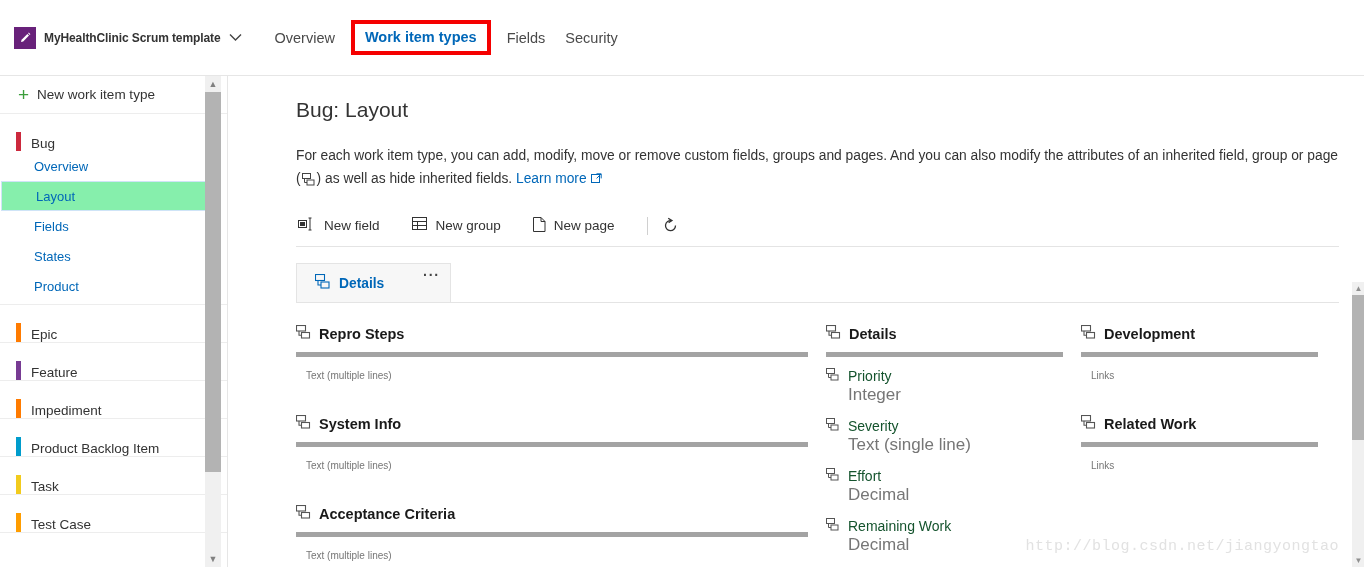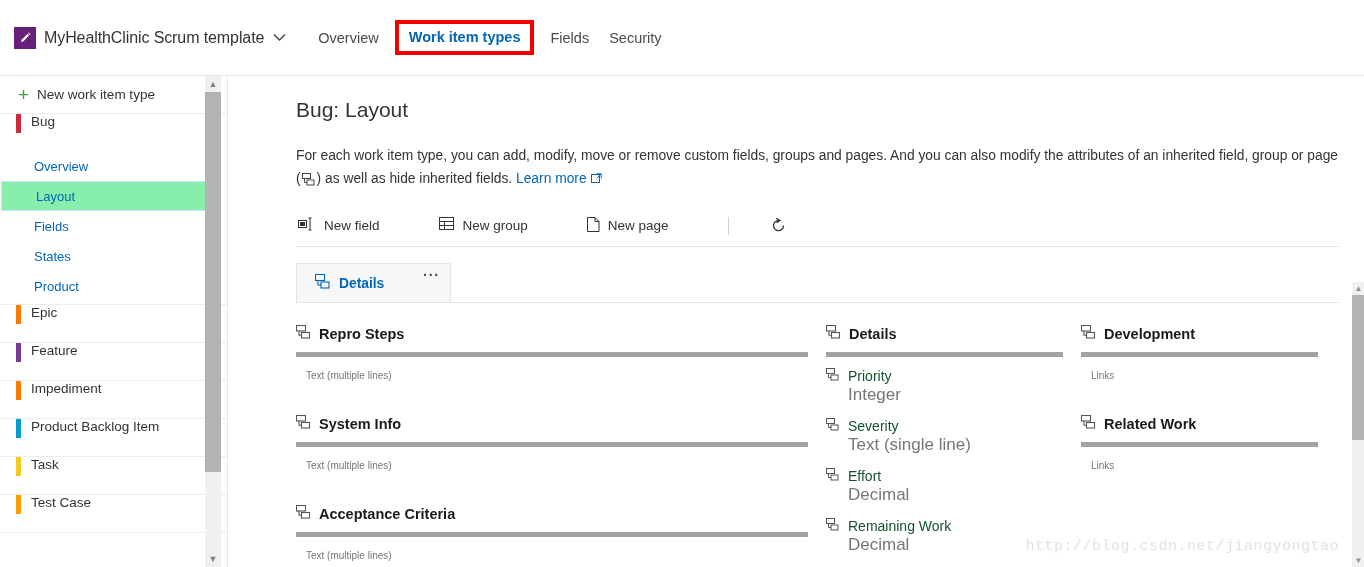--- a/index.html
+++ b/index.html
@@ -23,21 +23,21 @@
     padding-left: 14px;
   }
   .process-logo {
     width: 22px; height: 22px;
     background: #68217a;
     display: inline-flex; align-items: center; justify-content: center;
     flex: 0 0 auto; margin-right: 8px;
   }
   .process-logo svg { display: block; }
   .process-title {
-    font-size: 16px; color: #333333; font-weight: 400;
+    font-size: 12px; color: #333333; font-weight: 700;
     white-space: nowrap; letter-spacing: -0.1px;
   }
   .chevron-down {
     margin-left: 9px; margin-right: 22px;
     color: #444; display: inline-flex; align-items: center;
   }
   .nav { display: flex; align-items: center; gap: 0; }
   .nav-item {
     font-size: 14.5px; color: #4a4a4a;
     padding: 6px 10px; white-space: nowrap; cursor: pointer;
@@ -68,21 +68,21 @@
     cursor: pointer;
   }
   .plus-icon {
     color: #3b9e3b; font-size: 19px; line-height: 1;
     margin-right: 8px; font-weight: 400;
   }
   .new-wit-label { font-size: 13.5px; color: #333; }
 
   .wit-group { border-bottom: 1px solid #ededed; }
   .wit-row {
-    height: 37px; display: flex; align-items: flex-start;
+    height: 37px; display: flex; align-items: flex-end;
     padding-left: 16px; cursor: pointer;
   }
   .wit-bar {
     width: 5px; height: 19px; flex: 0 0 auto; margin-right: 10px;
     border-radius: 0;
   }
   .wit-name { font-size: 13.5px; color: #333333; }
 
   .sub-list { padding-bottom: 3px; }
   .sub-item {
@@ -132,21 +132,20 @@
   }
   .page-desc .link { color: #0067b8; cursor: pointer; }
   .inline-icon { display: inline-block; vertical-align: -3px; margin: 0 1px; }
   .ext-icon { display: inline-block; vertical-align: -1px; margin-left: 4px; }
 
   .toolbar {
     display: flex; align-items: center;
     height: 40px; margin-top: 14px;
     border-bottom: 1px solid #e4e4e4;
     padding-bottom: 2px;
-    gap: 27px;
   }
   .tb-btn {
     display: flex; align-items: center; gap: 8px;
     font-size: 13.5px; color: #333; cursor: pointer;
     padding: 4px 12px 4px 2px; margin-right: 18px;
   }
   .tb-sep {
     width: 1px; height: 18px; background: #d0d0d0; margin: 0 14px 0 2px;
   }
   .tb-refresh { cursor: pointer; color: #333; display: flex; align-items: center; }

